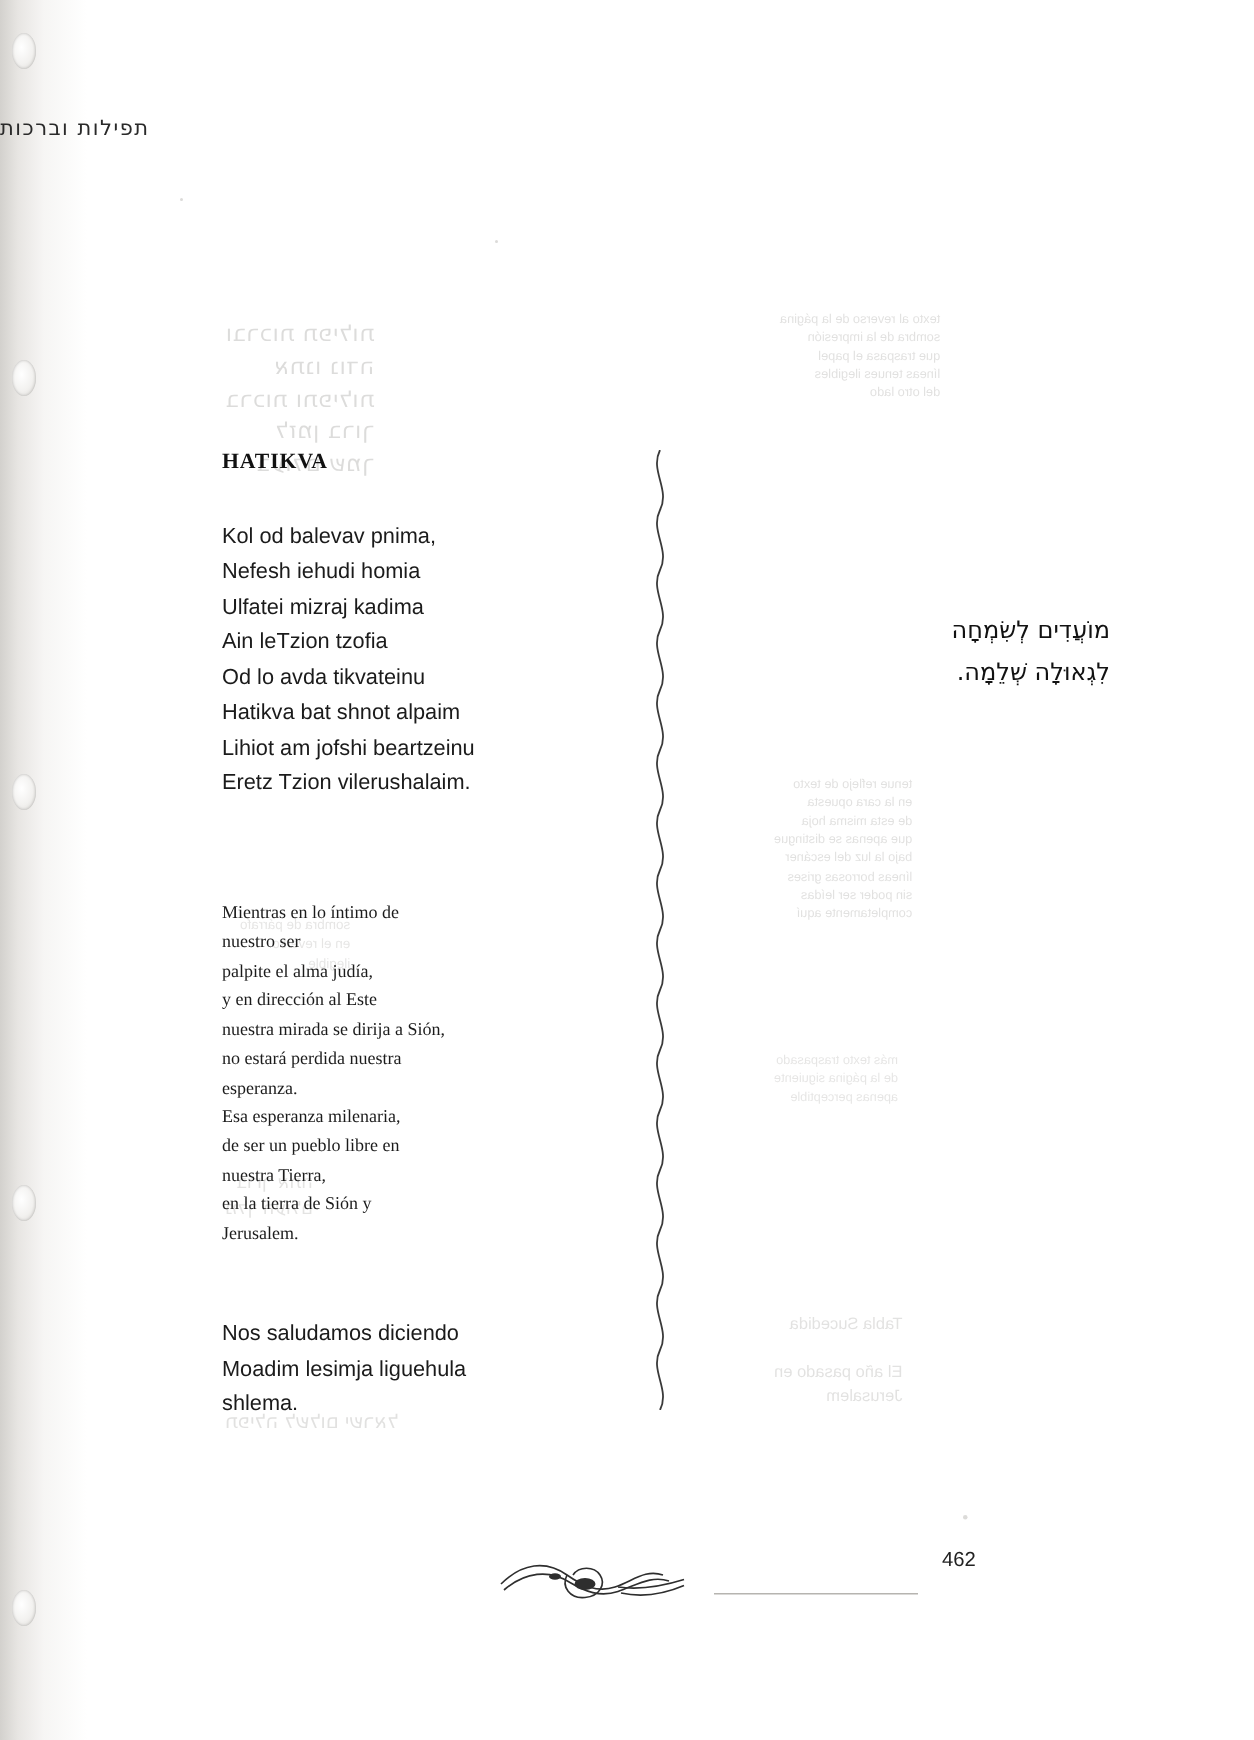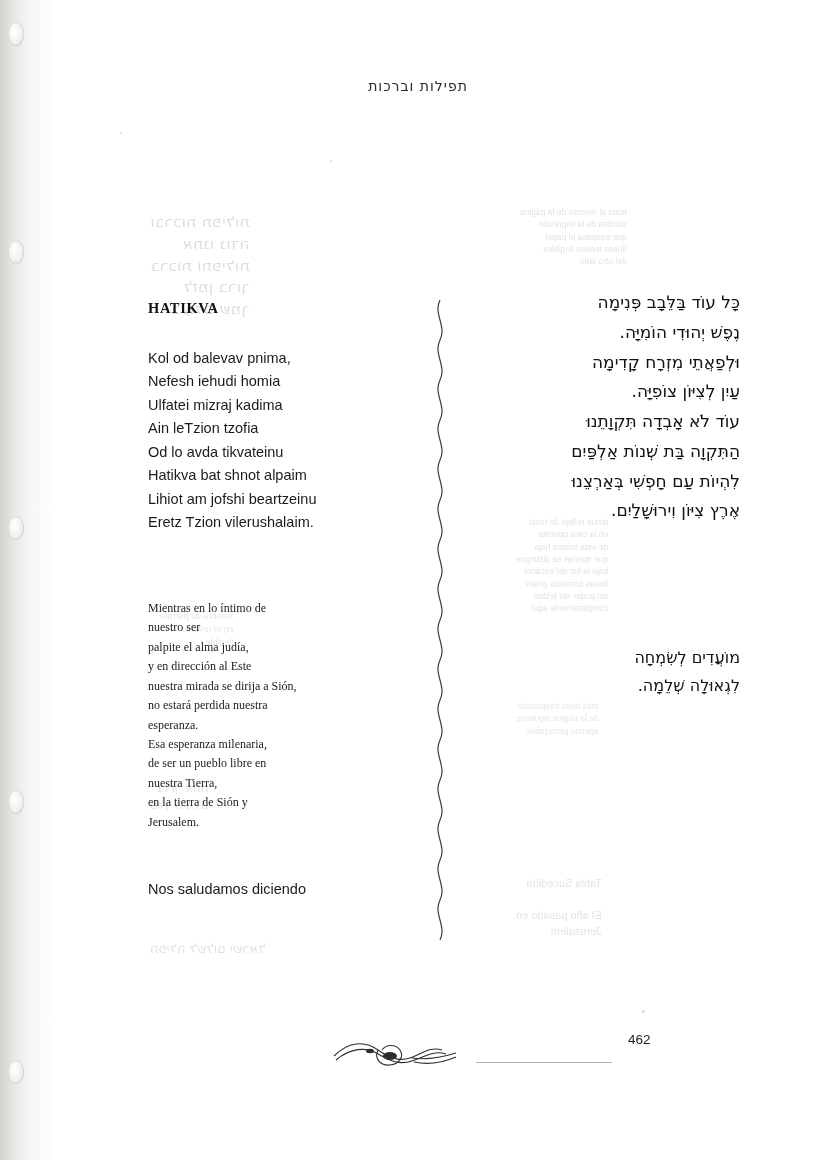--- a/index.html
+++ b/index.html
@@ -110,21 +110,21 @@
     opacity: .26;
     font-family: "DejaVu Sans", sans-serif;
   }
 
   
   .running-head {
     position: absolute;
     top: 78px;
     left: 0;
     width: 836px;
-    text-align: center;
+    text-align: left;
     font-family: "DejaVu Sans", sans-serif;
     font-size: 14px;
     color: #2a2a2a;
     letter-spacing: 1px;
   }
 
   
   .col-left {
     position: absolute;
     left: 148px;
@@ -289,31 +289,25 @@
 y en dirección al Este
 nuestra mirada se dirija a Sión,
 no estará perdida nuestra
 esperanza.
 Esa esperanza milenaria,
 de ser un pueblo libre en
 nuestra Tierra,
 en la tierra de Sión y
 Jerusalem.</p>
     <p class="closing-italic">Nos saludamos diciendo</p>
+    <p class="closing-plain">Moadim lesimja liguehula
+shlema.</p>
   </div>
 
   <div class="col-right">
-    <div class="hebrew">כָּל עוֹד בַּלֵּבָב פְּנִימָה
-נֶפֶשׁ יְהוּדִי הוֹמִיָּה.
-וּלְפַאֲתֵי מִזְרָח קָדִימָה
-עַיִן לְצִיּוֹן צוֹפִיָּה.
-עוֹד לֹא אָבְדָה תִּקְוָתֵנוּ
-הַתִּקְוָה בַּת שְׁנוֹת אַלְפַּיִם
-לִהְיוֹת עַם חָפְשִׁי בְּאַרְצֵנוּ
-אֶרֶץ צִיּוֹן וִירוּשָׁלַיִם.</div>
     <div class="hebrew second">מוֹעֲדִים לְשִׂמְחָה
 לִגְאוּלָה שְׁלֵמָה.</div>
   </div>
 
   <div class="divider">
     <svg width="16" height="640" viewBox="0 0 16 640" preserveAspectRatio="none" aria-hidden="true">
       <path d="M8 0
                C 1 14, 15 26, 8 40
                C 1 54, 15 66, 8 80
                C 1 94, 15 106, 8 120

